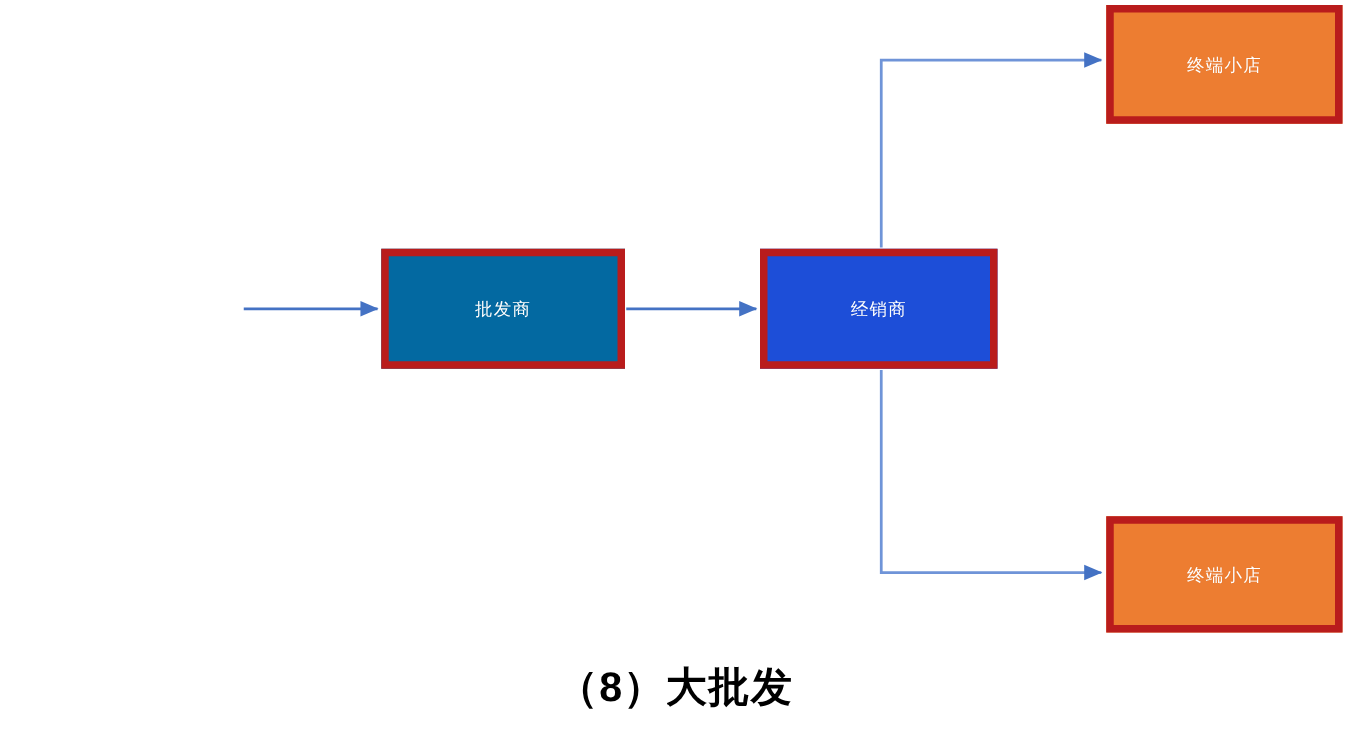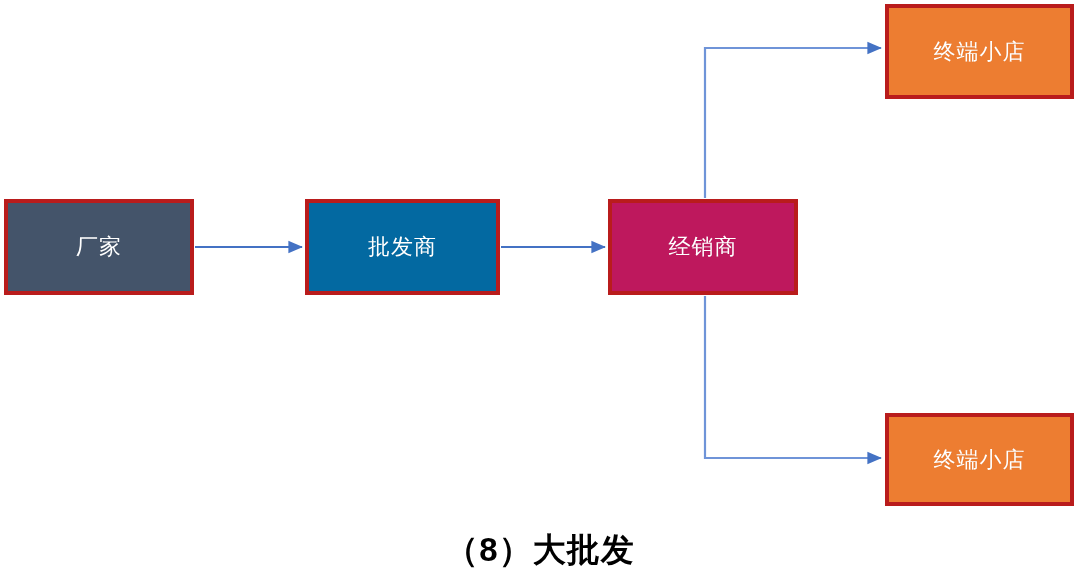--- a/index.html
+++ b/index.html
@@ -17,24 +17,24 @@
     background: #ffffff;
     overflow: hidden;
   }
   .node {
     position: absolute;
     box-sizing: border-box;
     display: flex;
     align-items: center;
     justify-content: center;
     color: #ffffff;
-    font-size: 22px;
+    font-size: 14px;
     line-height: 1;
     letter-spacing: 1px;
-    border: 4px solid #b91c1c;
+    border: 6px solid #b91c1c;
     z-index: 3;
   }
   .node-label {
     display: block;
     white-space: nowrap;
     text-shadow: 0 0 1px rgba(0,0,0,0.10);
   }
   .node-factory {
     left: 4px;
     top: 199px;
@@ -47,21 +47,21 @@
     top: 199px;
     width: 195px;
     height: 96px;
     background: #0369a1;
   }
   .node-distributor {
     left: 608px;
     top: 199px;
     width: 190px;
     height: 96px;
-    background: #be185d;
+    background: #1d4ed8;
   }
   .node-store-top {
     left: 885px;
     top: 4px;
     width: 189px;
     height: 95px;
     background: #ed7d31;
   }
   .node-store-bottom {
     left: 885px;
@@ -105,23 +105,20 @@
 
     <line x1="195" y1="247" x2="302" y2="247" stroke="#4472c4" stroke-width="2.2" marker-end="url(#arrowhead)"></line>
 
     <line x1="501" y1="247" x2="605" y2="247" stroke="#4472c4" stroke-width="2.2" marker-end="url(#arrowhead)"></line>
 
     <path d="M705,198 L705,48 L881,48" fill="none" stroke="#6f94d8" stroke-width="2.2" marker-end="url(#arrowhead)"></path>
 
     <path d="M705,296 L705,458 L881,458" fill="none" stroke="#6f94d8" stroke-width="2.2" marker-end="url(#arrowhead)"></path>
   </svg>
 
-  <div class="node node-factory">
-    <span class="node-label">厂家</span>
-  </div>
 
   <div class="node node-wholesaler">
     <span class="node-label">批发商</span>
   </div>
 
   <div class="node node-distributor">
     <span class="node-label">经销商</span>
   </div>
 
   <div class="node node-store-top">

